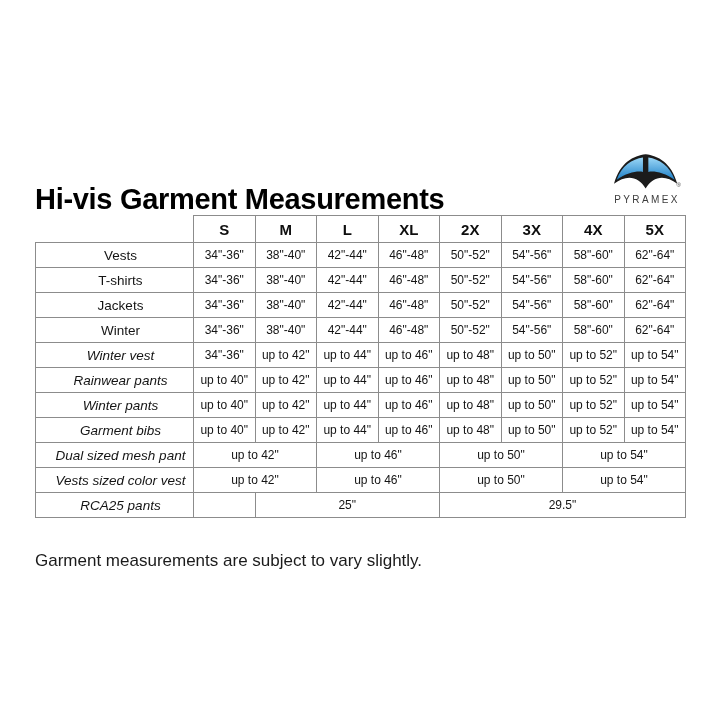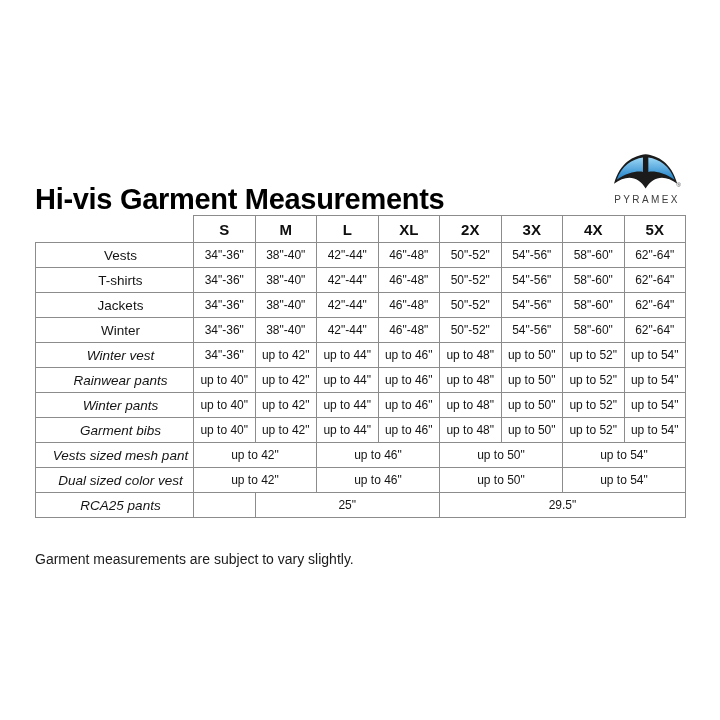--- a/index.html
+++ b/index.html
@@ -24,21 +24,21 @@
   table.meas th,table.meas td{
     border:1px solid #8c8c8c;text-align:center;vertical-align:middle;
     font-size:12px;padding:0;height:24px;color:#141414;
   }
   table.meas thead th{height:26px;font-size:15px;font-weight:bold;color:#0e0e0e}
   table.meas th.blank{border:none;background:#fff}
   table.meas td.rowlabel{
     text-align:center;padding-left:12px;font-size:13.5px;white-space:nowrap;
   }
   table.meas td.rowlabel.it{font-style:italic}
-  .footnote{position:absolute;left:35px;top:551px;font-size:14px;color:#1b1b1b}
+  .footnote{position:absolute;left:35px;top:551px;font-size:17px;color:#1b1b1b}
 </style>
 </head>
 <body>
 
 <h1 class="page-title">Hi-vis Garment Measurements</h1>
 
 <div class="logo">
   <svg width="70" height="38" viewBox="0 0 104 56" aria-hidden="true">
     <defs>
       <linearGradient id="wingGrad" x1="0" y1="0" x2="0" y2="1">
@@ -162,28 +162,28 @@
         <td colspan="1">up to 40"</td>
         <td colspan="1">up to 42"</td>
         <td colspan="1">up to 44"</td>
         <td colspan="1">up to 46"</td>
         <td colspan="1">up to 48"</td>
         <td colspan="1">up to 50"</td>
         <td colspan="1">up to 52"</td>
         <td colspan="1">up to 54"</td>
       </tr>
       <tr>
-        <td class="rowlabel it">Vests sized mesh pant</td>
+        <td class="rowlabel it">Dual sized mesh pant</td>
         <td colspan="2">up to 42"</td>
         <td colspan="2">up to 46"</td>
         <td colspan="2">up to 50"</td>
         <td colspan="2">up to 54"</td>
       </tr>
       <tr>
-        <td class="rowlabel it">Dual sized color vest</td>
+        <td class="rowlabel it">Vests sized color vest</td>
         <td colspan="2">up to 42"</td>
         <td colspan="2">up to 46"</td>
         <td colspan="2">up to 50"</td>
         <td colspan="2">up to 54"</td>
       </tr>
       <tr>
         <td class="rowlabel it">RCA25 pants</td>
         <td colspan="1"></td>
         <td colspan="3">25"</td>
         <td colspan="4">29.5"</td>

